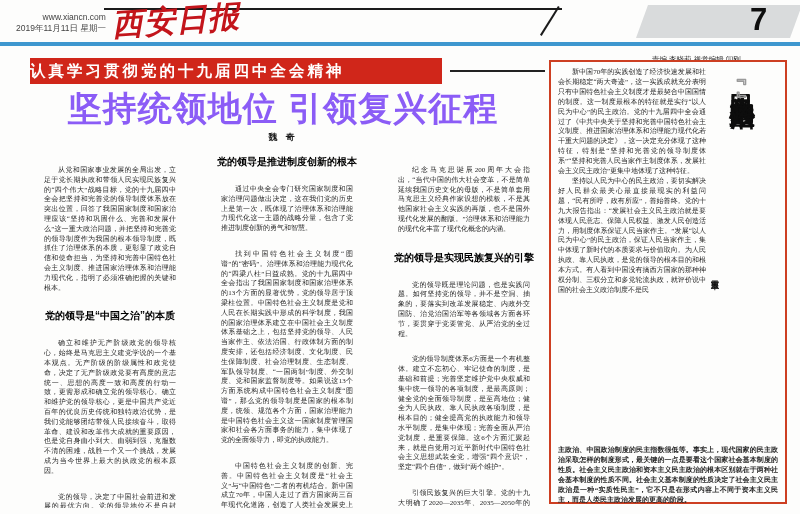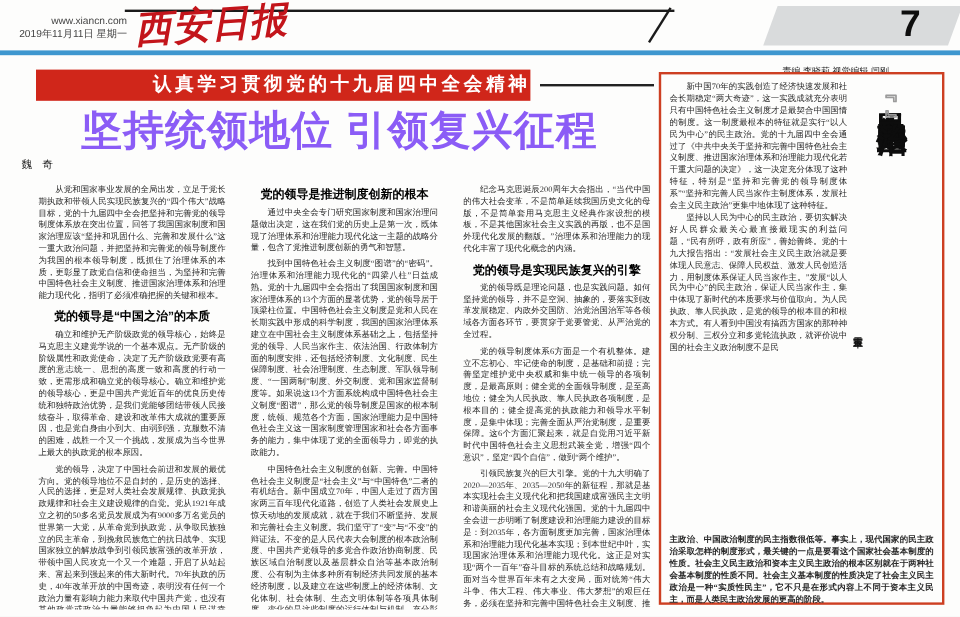--- a/index.html
+++ b/index.html
@@ -22,34 +22,34 @@
   .gray-para{position:absolute;left:642px;top:5px;width:154px;height:33px;
              background:#d9dbdc;transform:skewX(-20deg);}
   .editors{position:absolute;left:652px;top:11px;font-size:7.5px;line-height:10px;
            color:#222;font-family:"Liberation Sans",sans-serif;margin-top:44px;}
   .page-num{position:absolute;left:750px;top:2px;font-size:31px;font-weight:bold;color:#0e0e0e;
             font-family:"Liberation Sans",sans-serif;}
   .rule-blue{position:absolute;left:0;top:42px;width:800px;height:4px;background:#3e97cf;}
 
   
   .banner{position:absolute;left:30px;top:58px;width:412px;height:26px;background:#d0261a;
-          color:#fff;font-weight:bold;font-size:15.5px;letter-spacing:3px;text-align:right;
+          color:#fff;font-weight:bold;font-size:15.5px;letter-spacing:3px;text-align:left;
           line-height:26px;font-family:"Liberation Sans",sans-serif;}
   .banner-rule{position:absolute;left:450px;top:70px;width:95px;height:2px;background:#222;}
   .headline{position:absolute;left:18px;top:86px;width:530px;text-align:center;
             font-size:34px;font-weight:900;letter-spacing:1px;color:#8b5cf6;
             font-family:"Liberation Sans",sans-serif;}
-  .byline{position:absolute;left:18px;top:131px;width:530px;text-align:left;
-          font-size:9px;font-weight:normal;letter-spacing:3px;}
+  .byline{position:absolute;left:18px;top:131px;width:530px;text-align:center;
+          font-size:9px;font-weight:bold;letter-spacing:3px;}
 
   
   .cols{position:absolute;left:28px;top:150px;width:518px;height:358px;
         display:flex;gap:13px;}
   .col{flex:1;overflow:hidden;}
-  .col p{margin:4px;text-indent:2em;text-align:justify;font-size:7px;line-height:9.8px;
+  .col p{margin:16px;text-indent:2em;text-align:justify;font-size:7px;line-height:9.8px;
          color:#272727;}
   .subhead{font-weight:bold;text-align:center;font-size:10px;margin:5px 0 4px;
            color:#000;font-family:"Liberation Sans",sans-serif;}
 
   
   .side-box{position:absolute;left:549px;top:60px;width:238px;height:444px;
             border:2px solid #cd3f22;background:#fdfdfc;padding:6px 7px;box-sizing:border-box;}
   .side-top{display:flex;height:362px;justify-content:flex-end;}
   .side-col{width:148px;overflow:hidden;}
   .side-col p,.side-bottom p{margin:0;text-indent:2em;text-align:justify;

